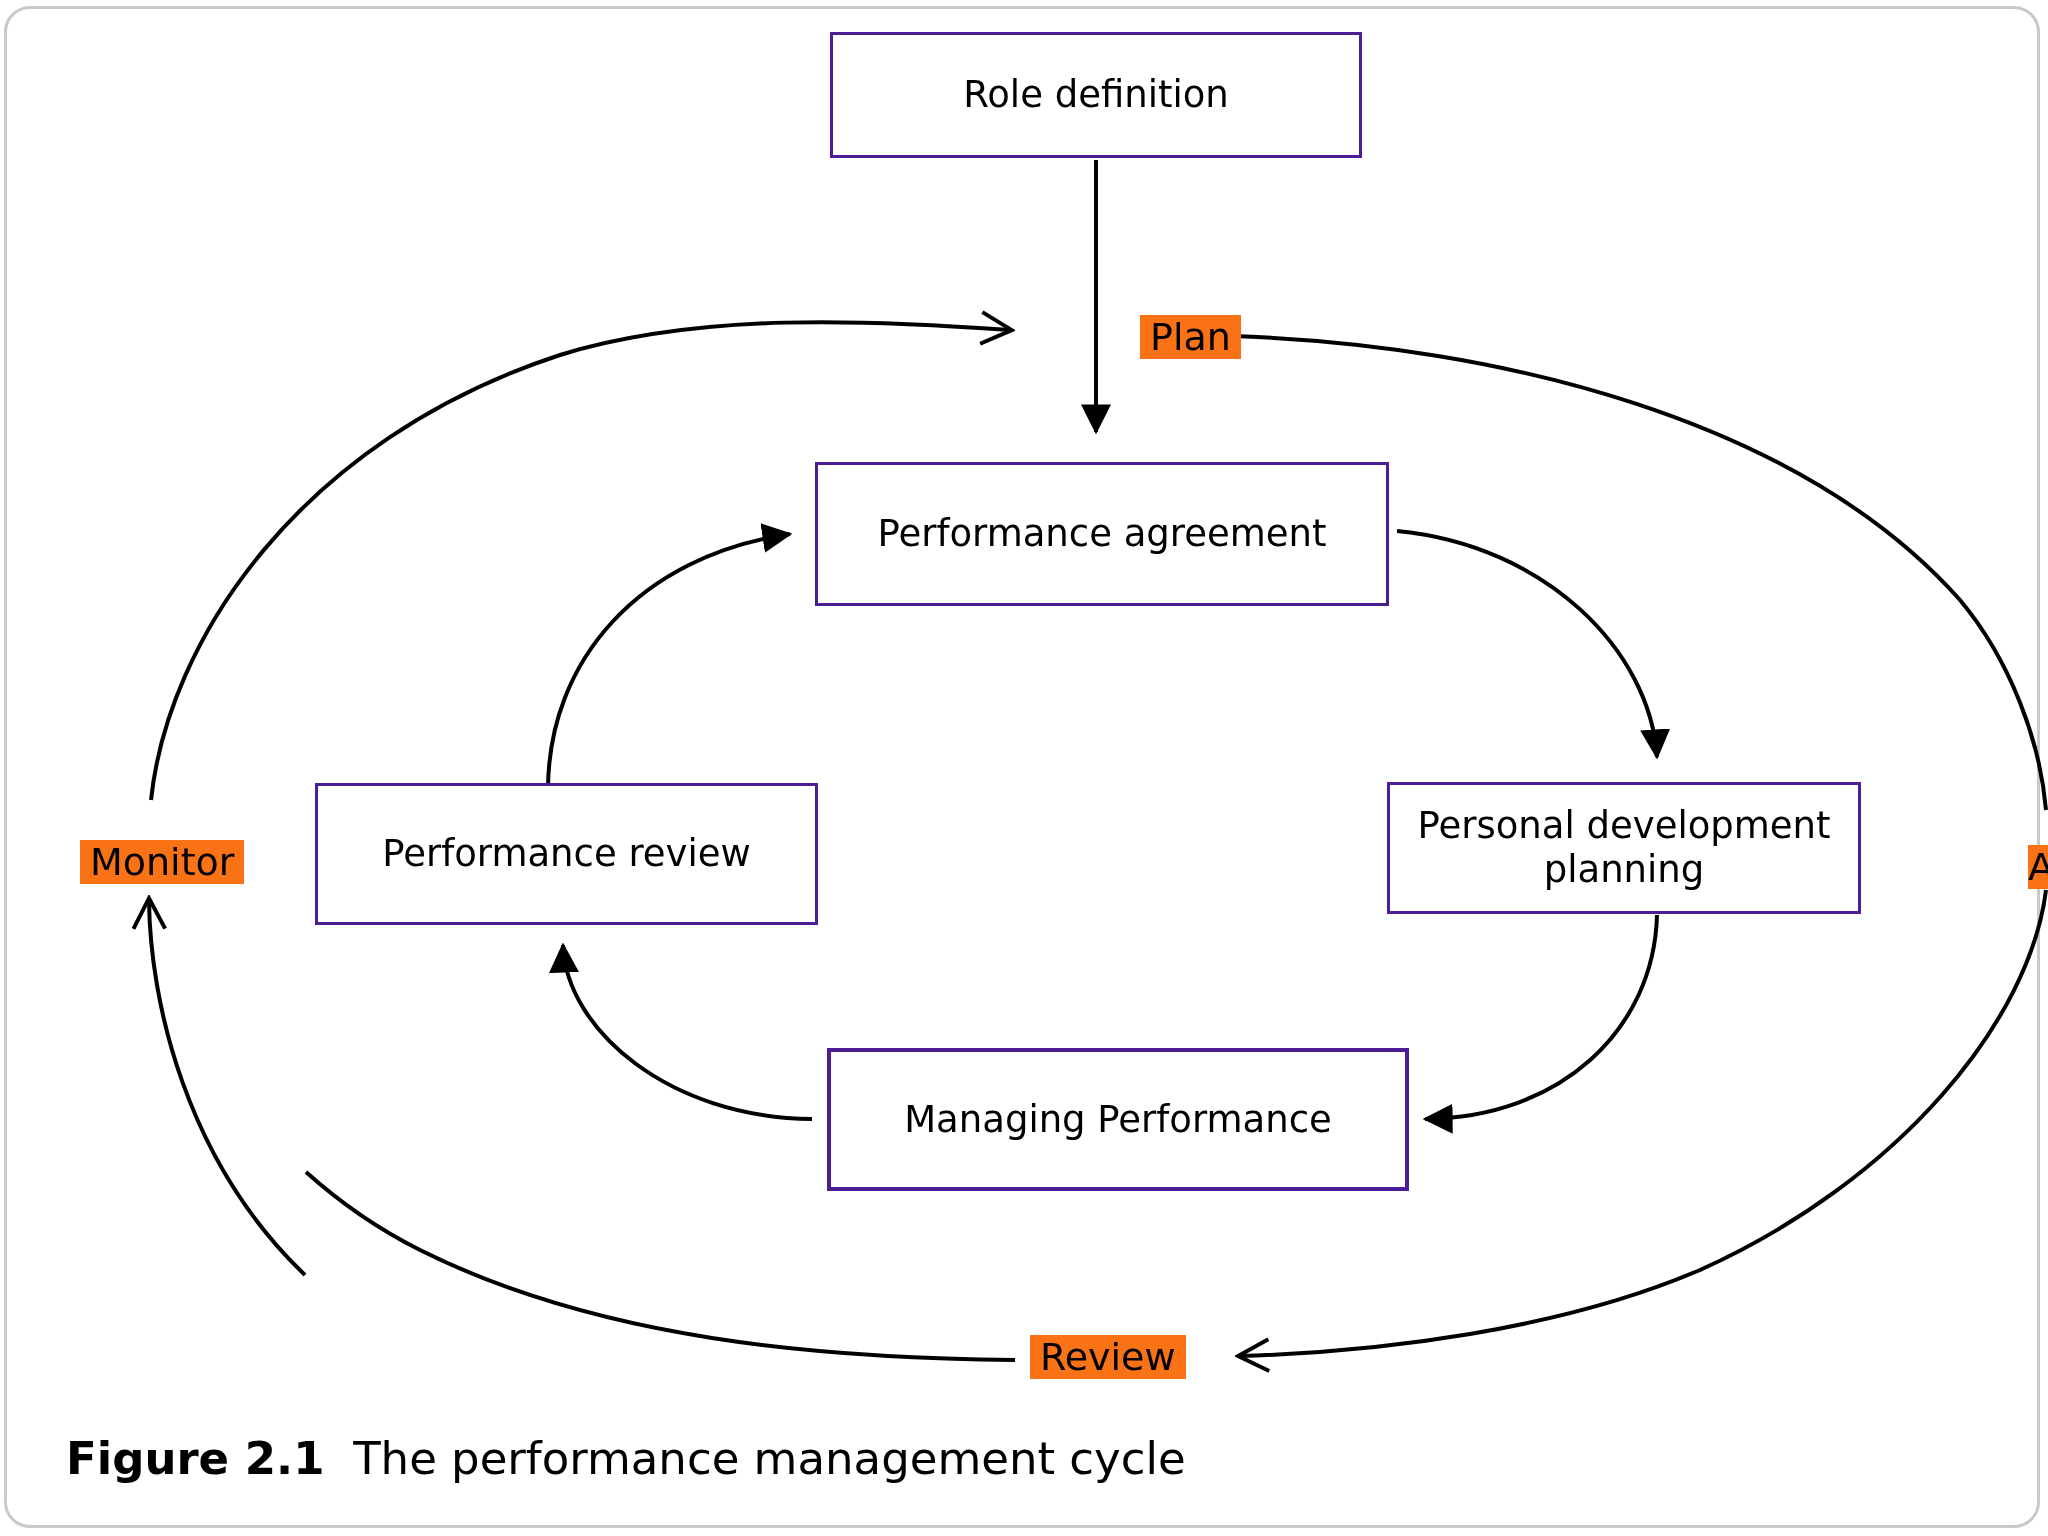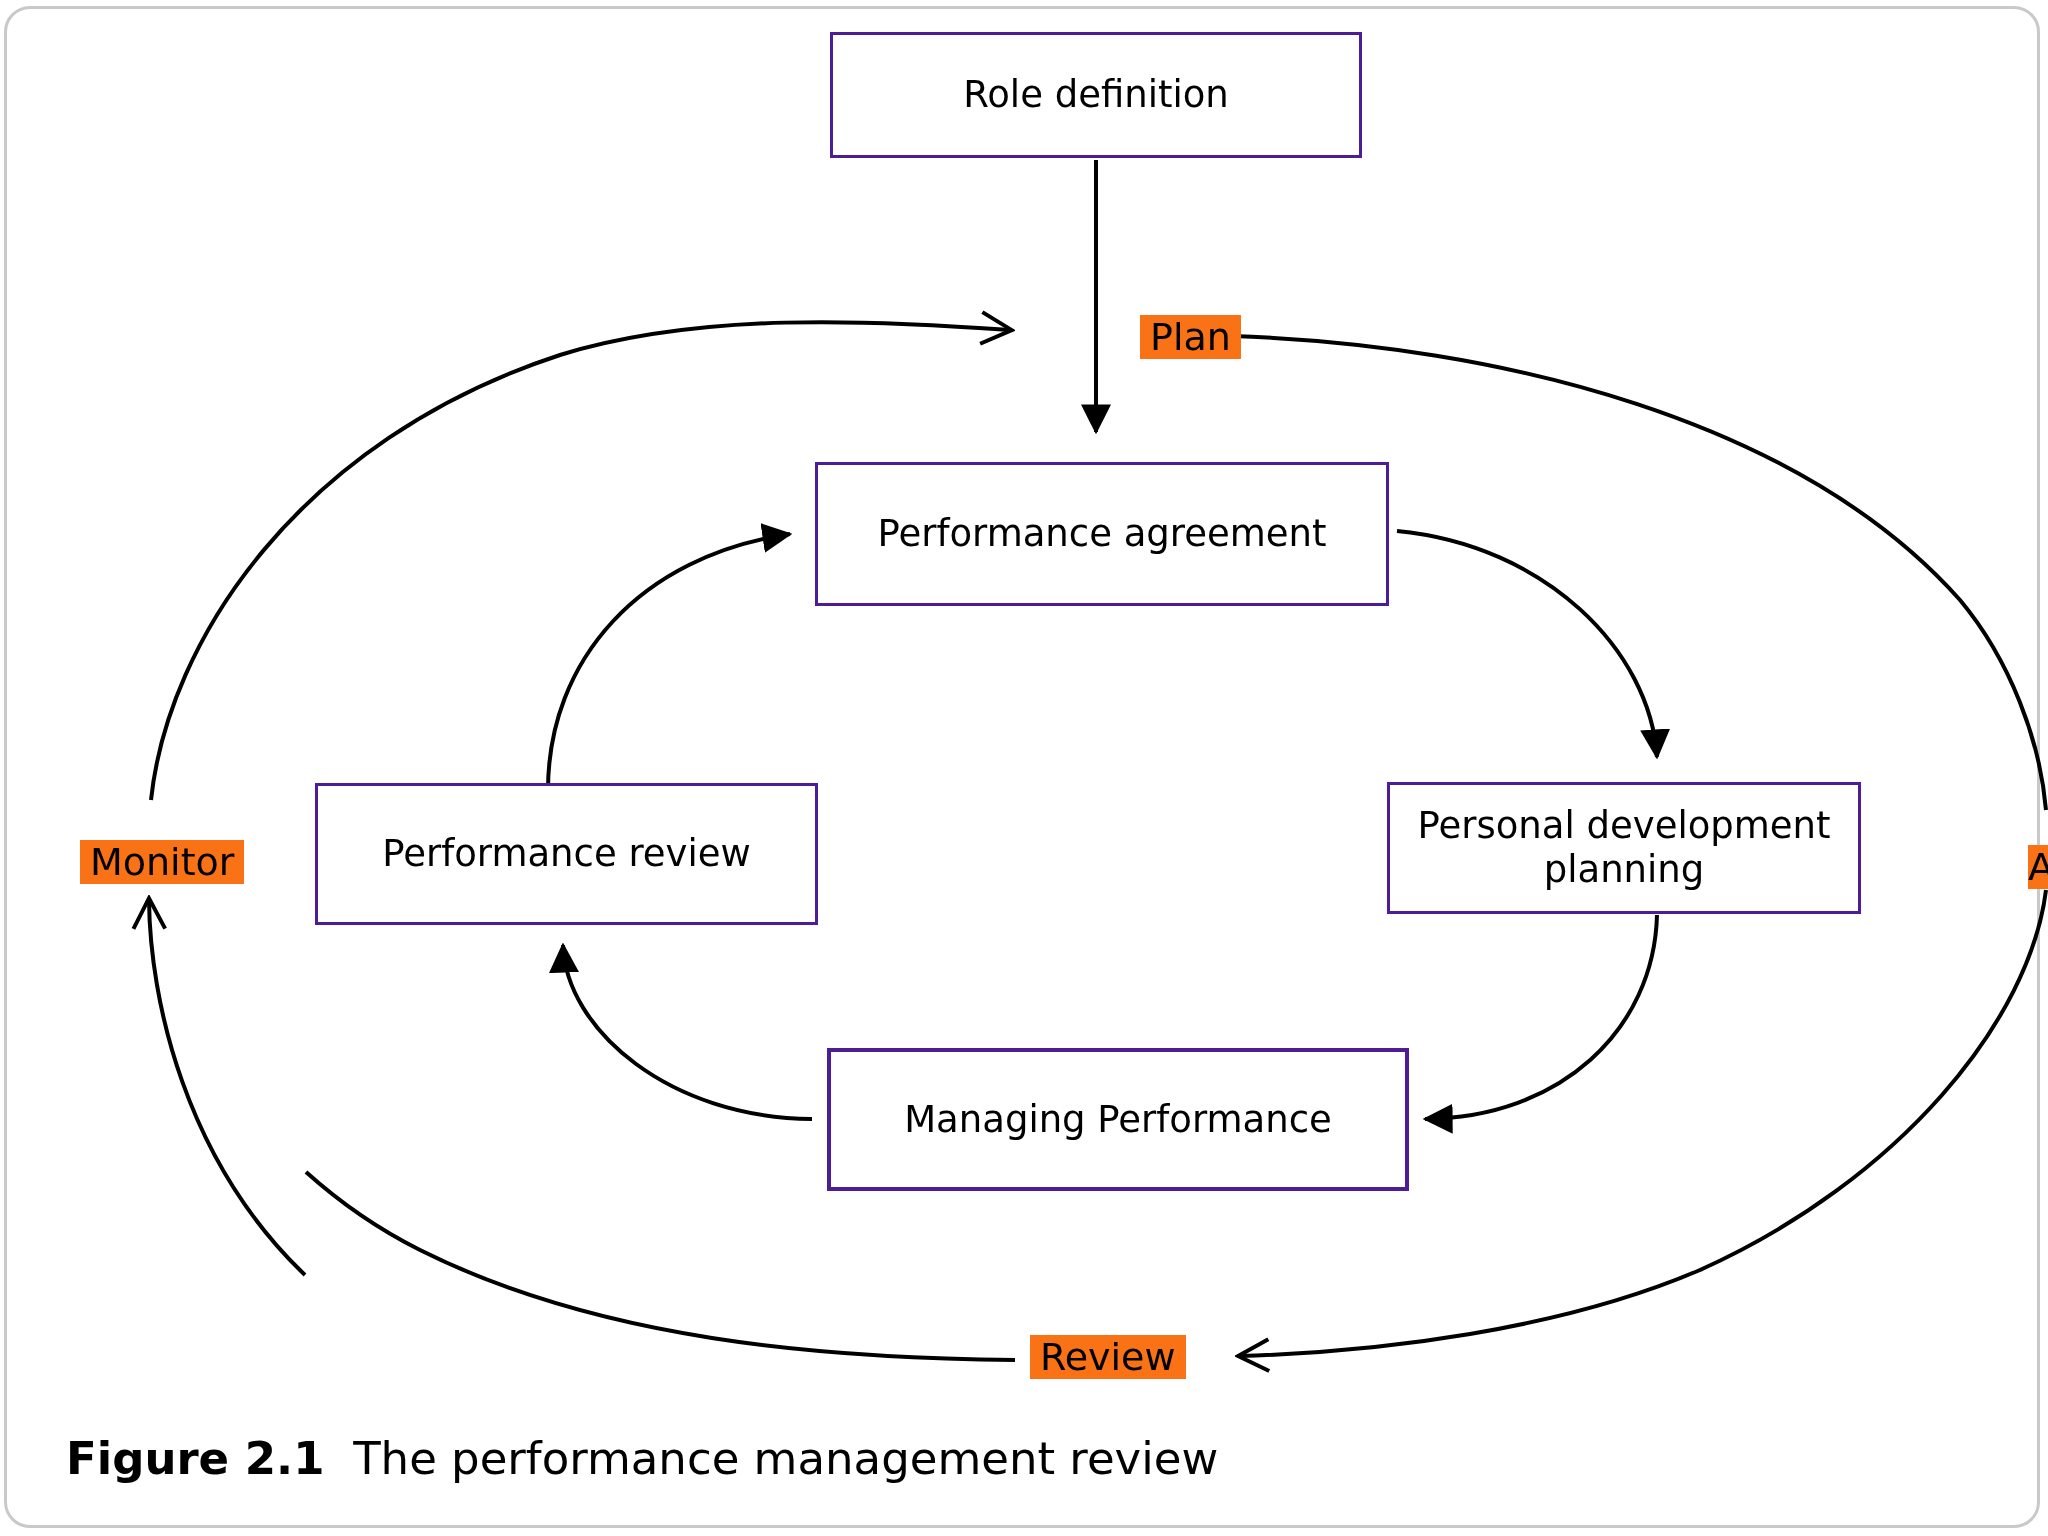--- a/index.html
+++ b/index.html
@@ -109,16 +109,16 @@
 
   <div class="cyclabel" style="left:1030px;top:1335px;">
     <span>Review</span>
   </div>
 
   <div class="cyclabel" style="left:80px;top:840px;">
     <span>Monitor</span>
   </div>
 
   <div id="caption">
-    <span class="fignum">Figure 2.1</span><span>&nbsp;&nbsp;</span><span class="captext">The performance management review</span>
+    <span class="fignum">Figure 2.1</span><span>&nbsp;&nbsp;</span><span class="captext">The performance management cycle</span>
   </div>
 
 </div>
 
 </body></html>

